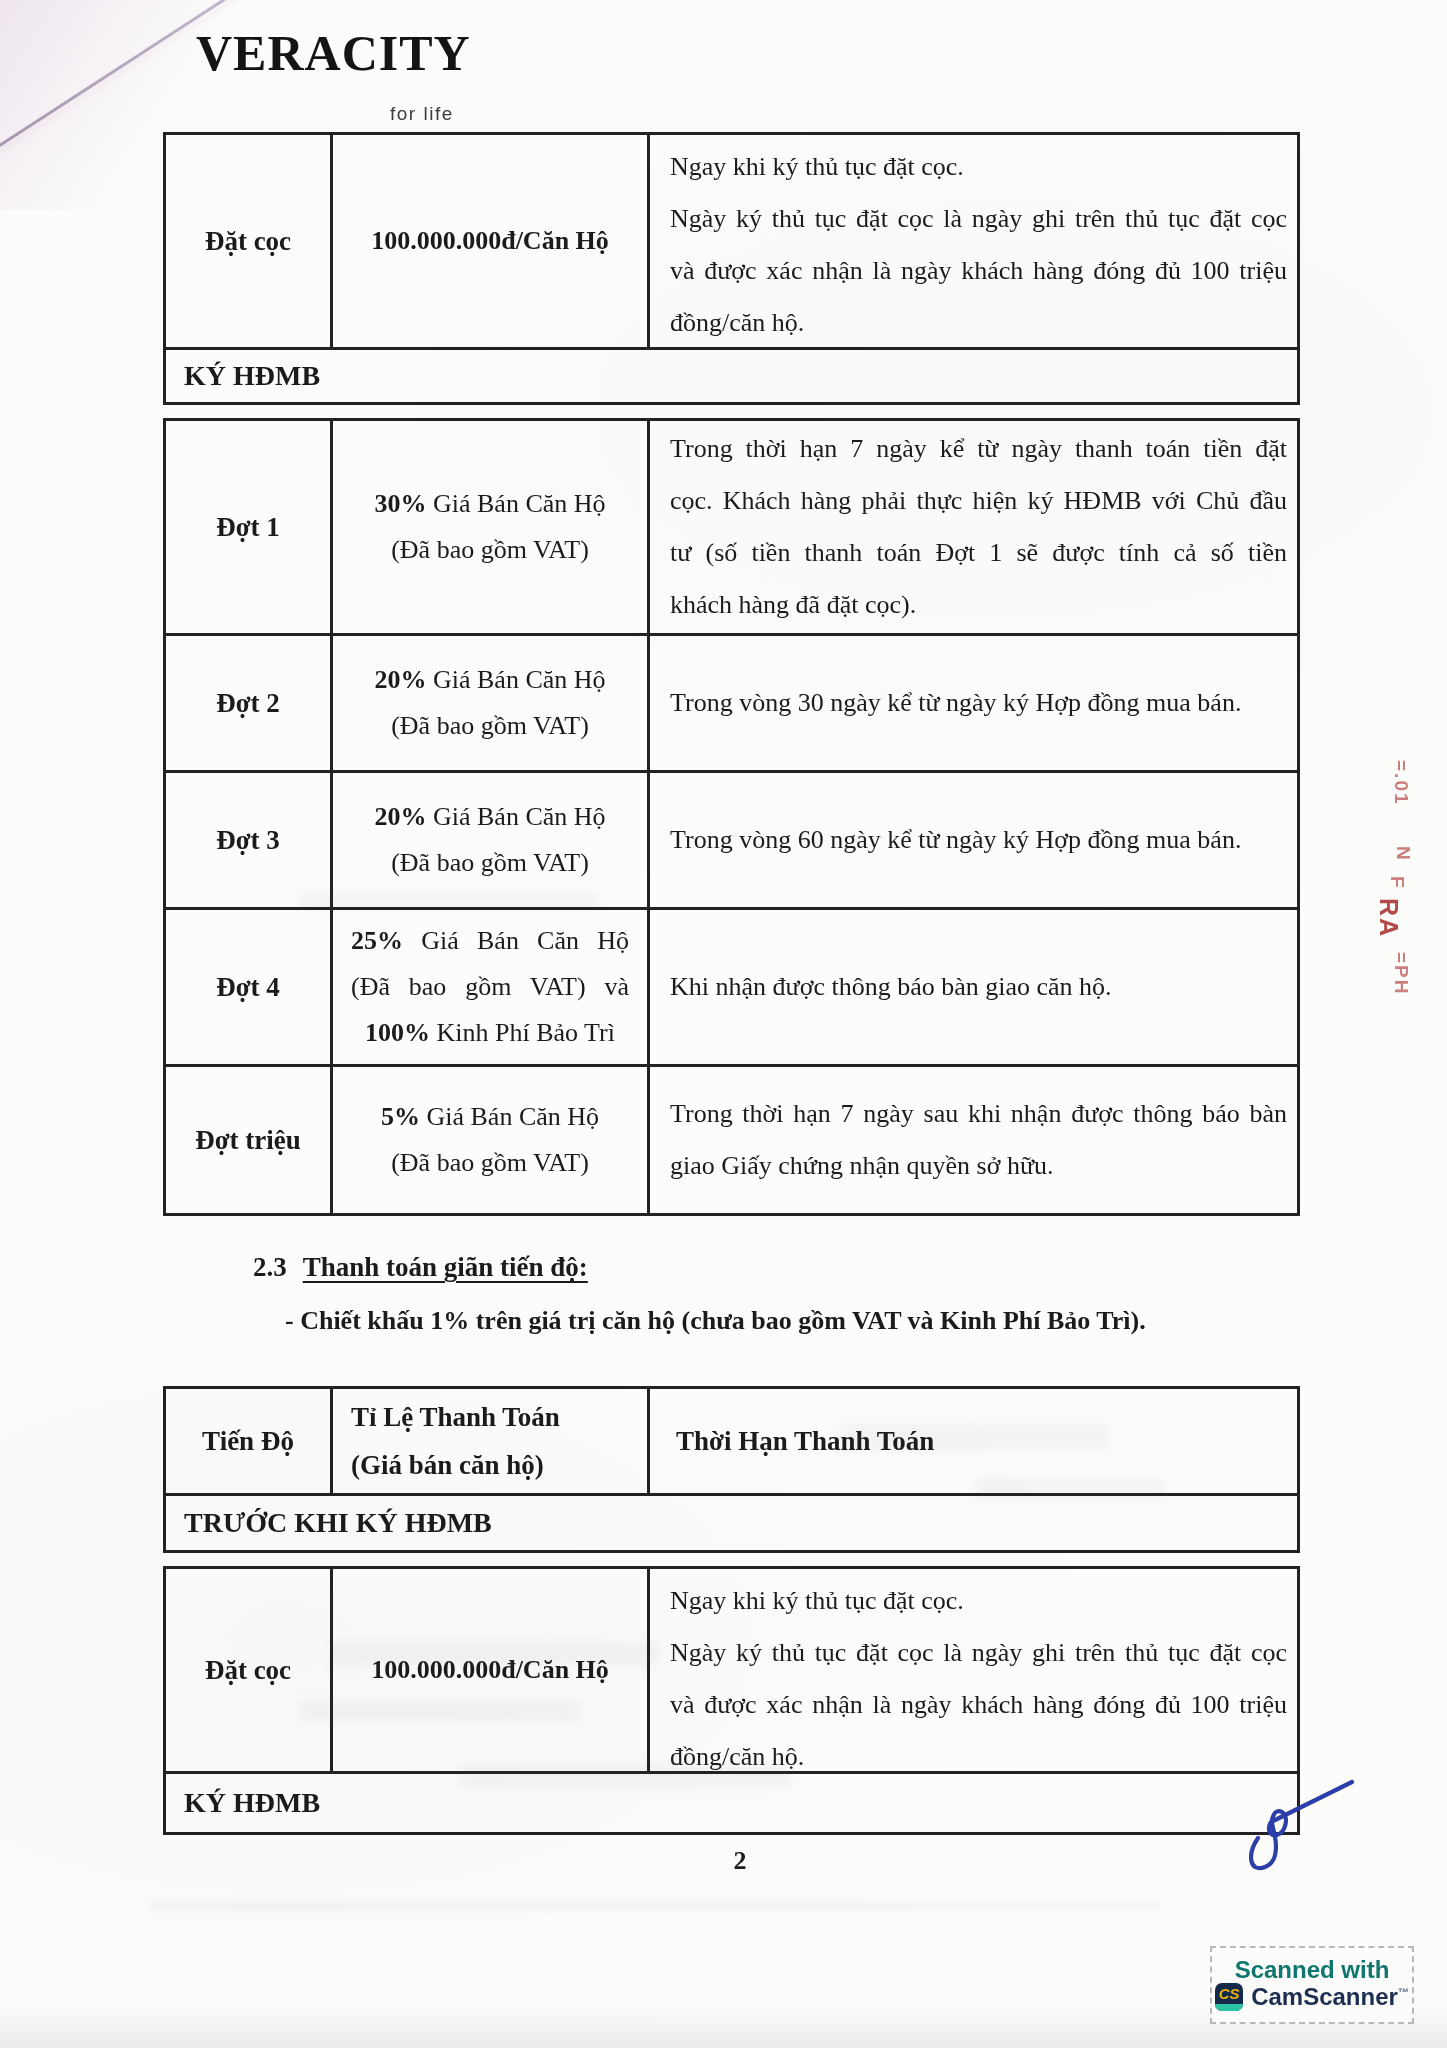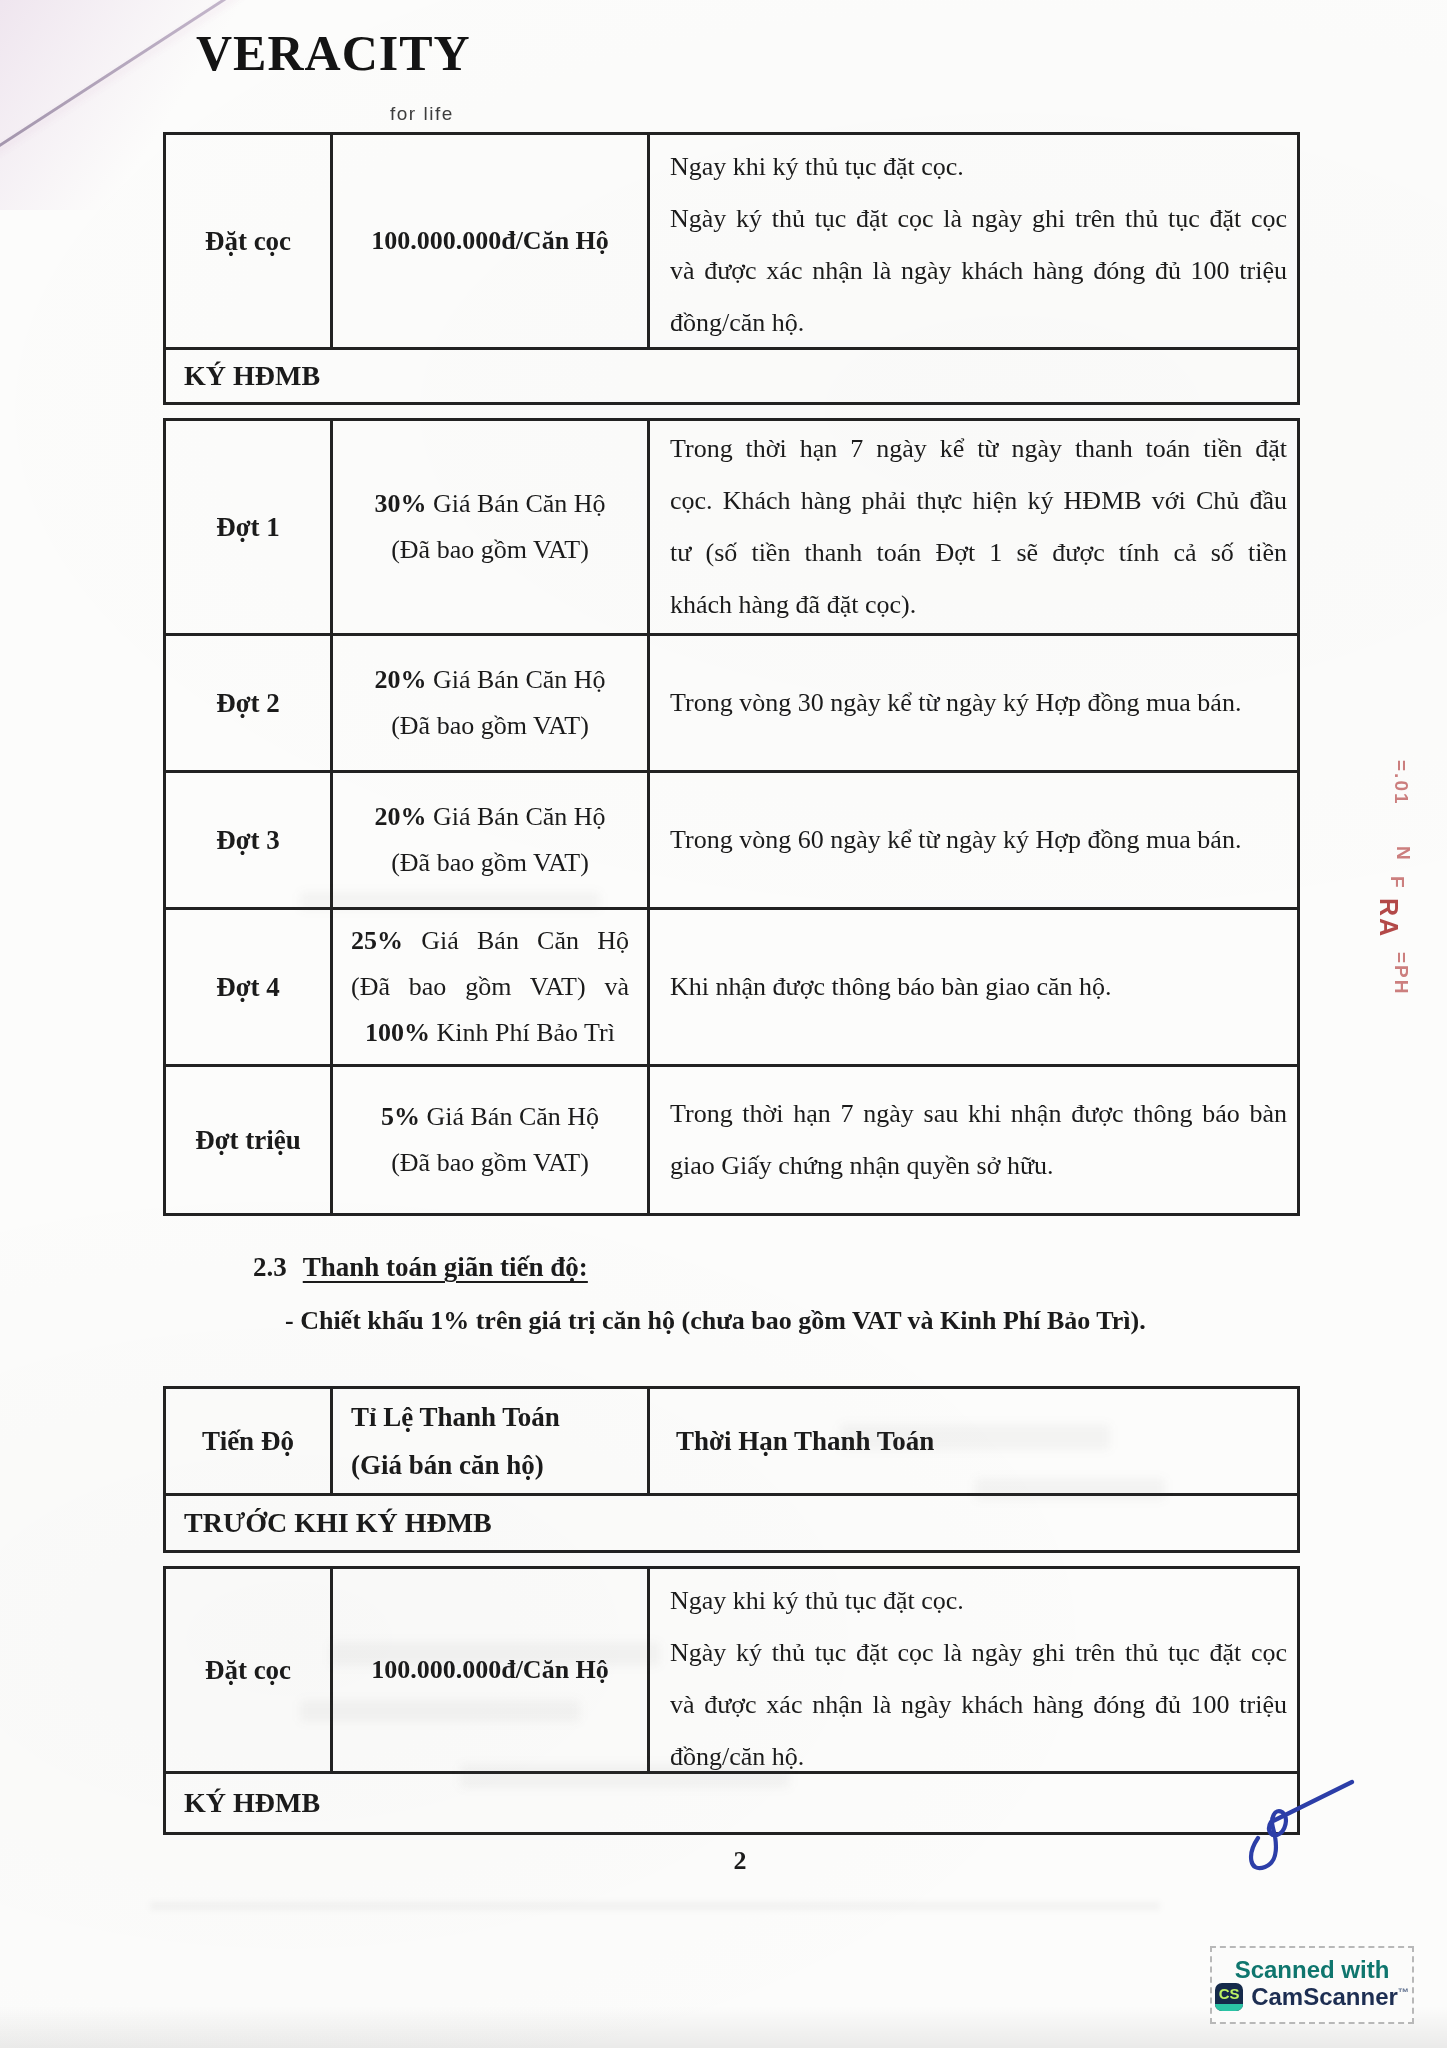--- a/index.html
+++ b/index.html
@@ -70,21 +70,21 @@
     background:linear-gradient(rgba(255,255,255,0), rgba(0,0,0,0.07)); }
   
   .badge { position:absolute; left:1210px; top:1946px; width:204px; height:78px;
     box-sizing:border-box; border:2px dashed #b8b8b8; background:#fbfbfa;
     display:flex; flex-direction:column; align-items:center; justify-content:center; gap:3px;
     font-family:"Liberation Sans","DejaVu Sans",sans-serif; }
   .badge .l1 { font-size:24px; color:#0f766e; line-height:20px;font-weight:bold; }
   .badge .l2 { display:flex; align-items:center; gap:8px; }
   .cs-ico { width:28px; height:28px; border-radius:7px; background:#152a4a; position:relative; }
   .cs-ico span { position:absolute; left:0; right:0; top:2px; text-align:center;
-    color:#bef264; font-weight:bold; font-size:15px; }
+    color:#eab308; font-weight:bold; font-size:15px;font-style:italic; }
   .cs-ico .teal { position:absolute; left:0; right:0; bottom:0; height:7px;
     border-radius:0 0 7px 7px; background:#2bc4a5; }
   .cs-name { font-size:24px; font-weight:bold; color:#1d2e52; }
   .cs-tm { font-size:11px; color:#5a6b8a; vertical-align:super; }
 </style>
 </head>
 <body>
 
 <div class="page">
 

